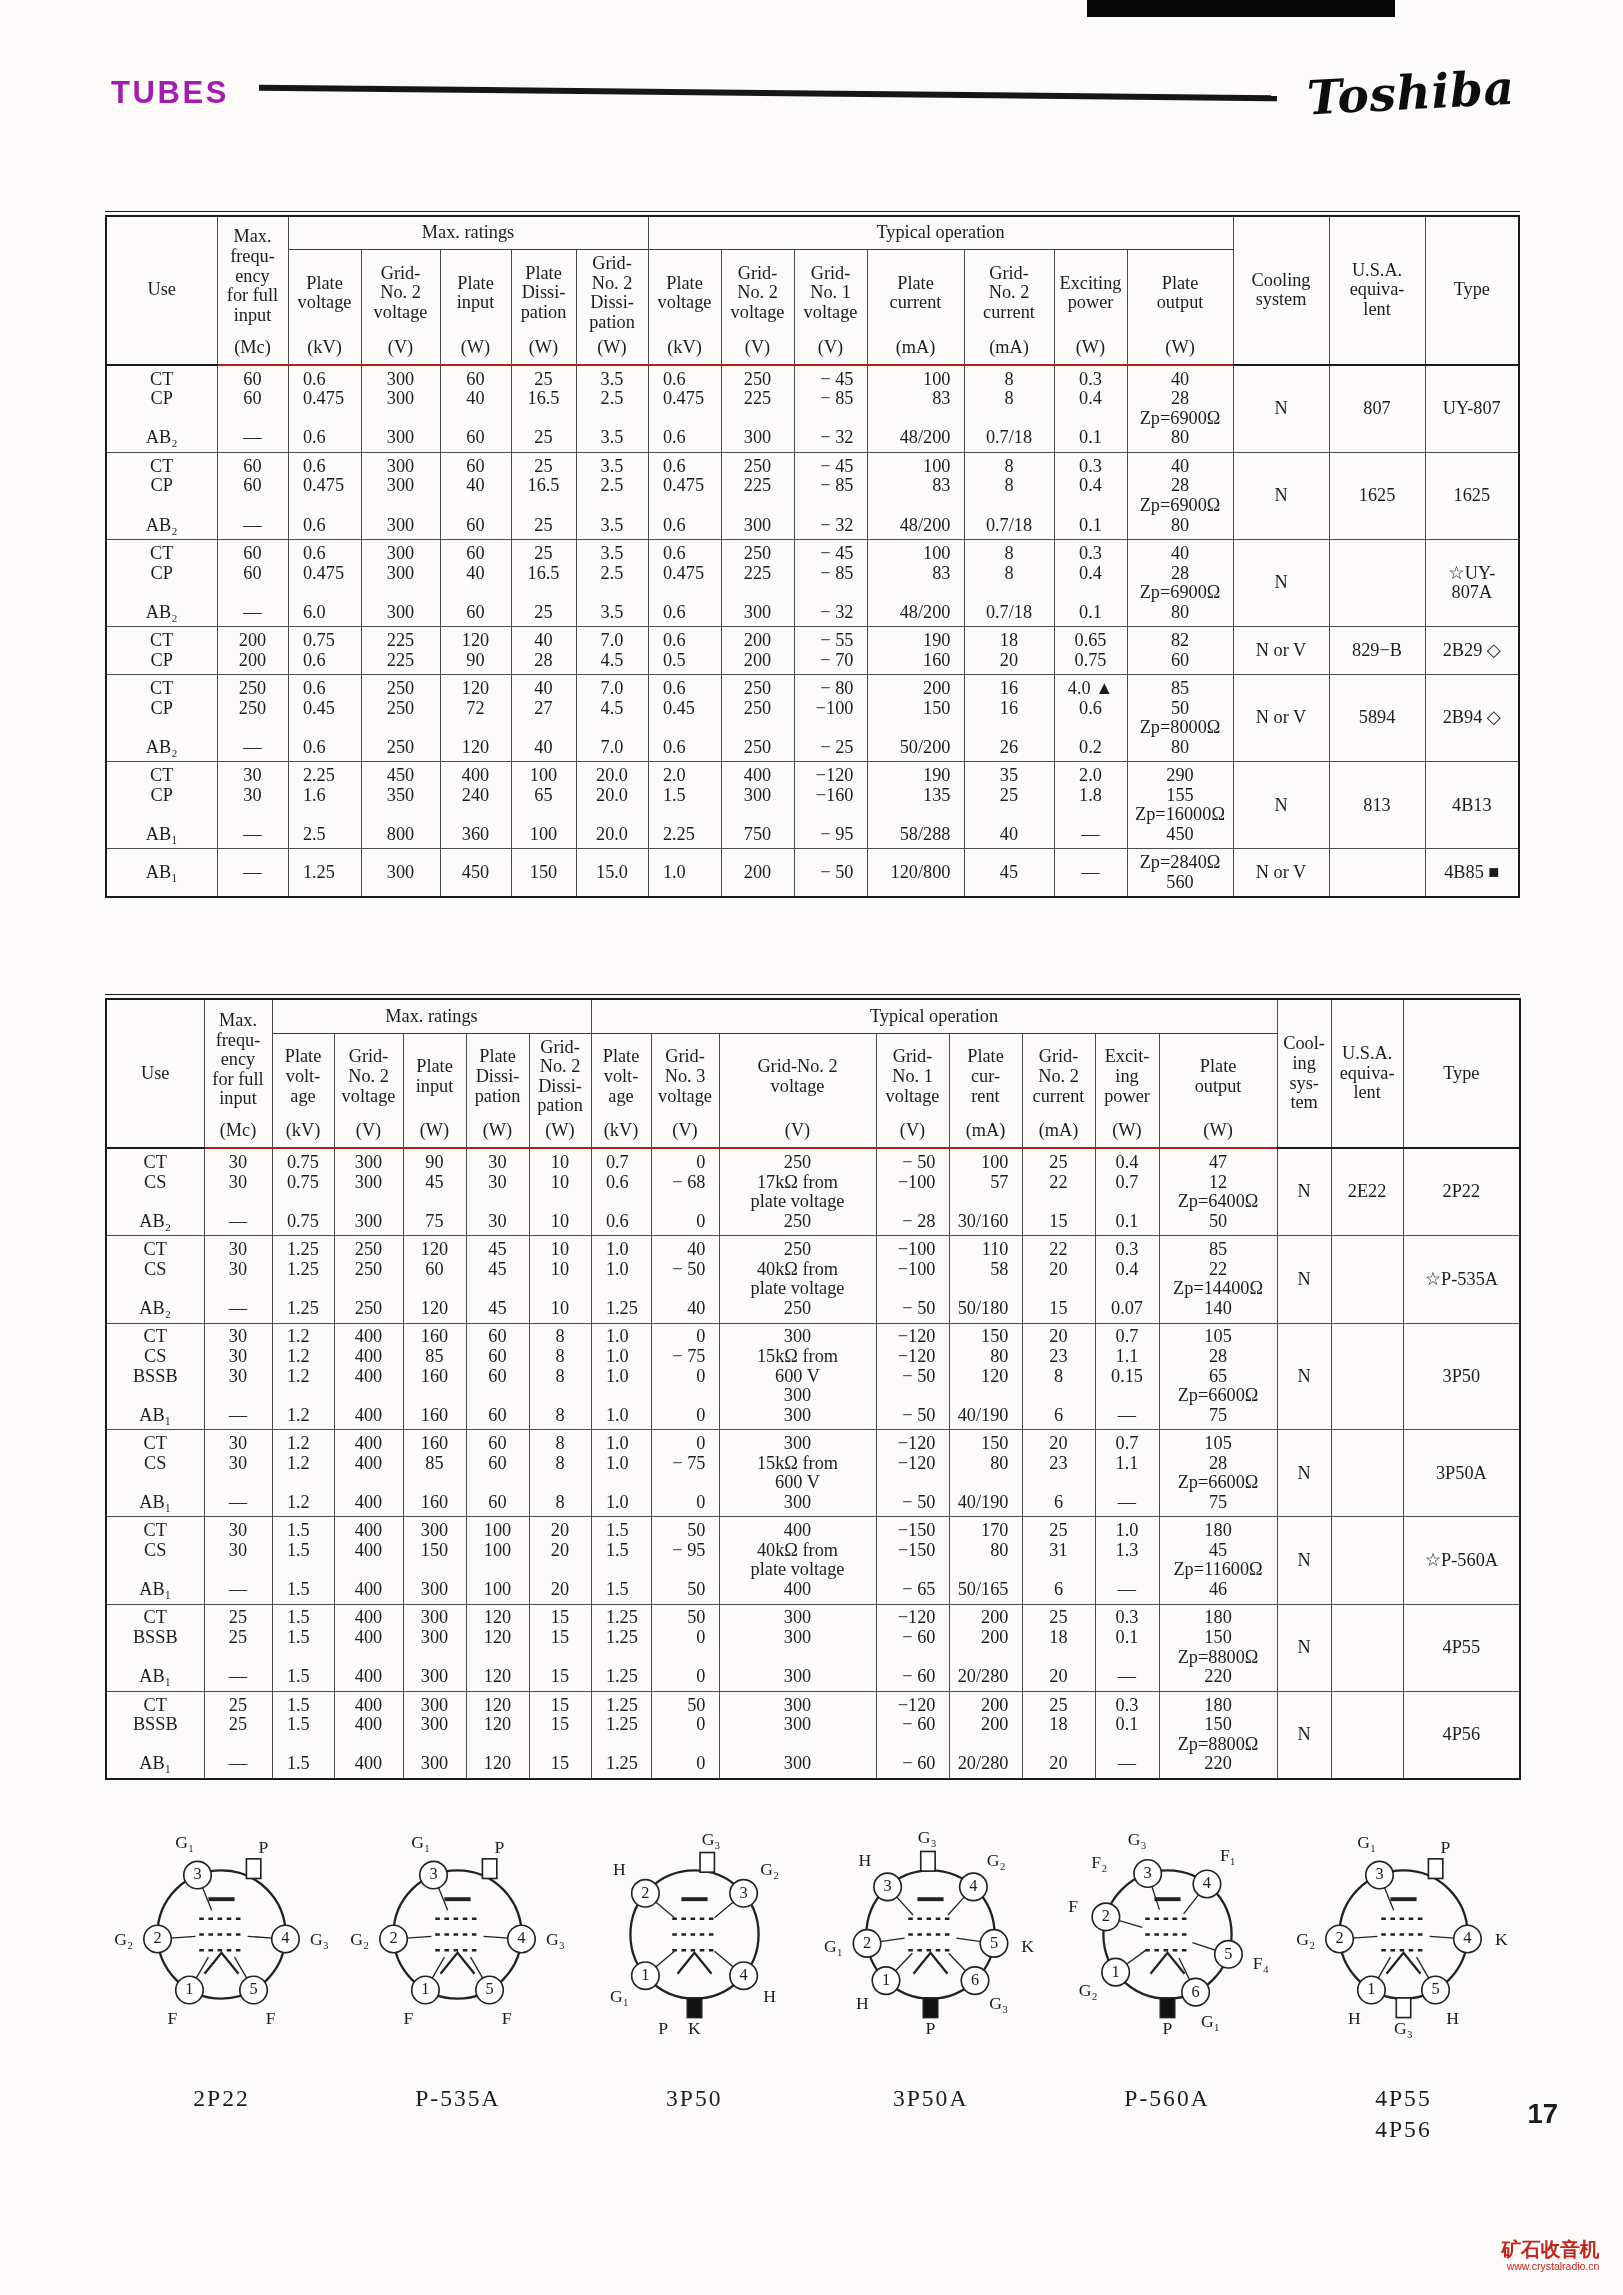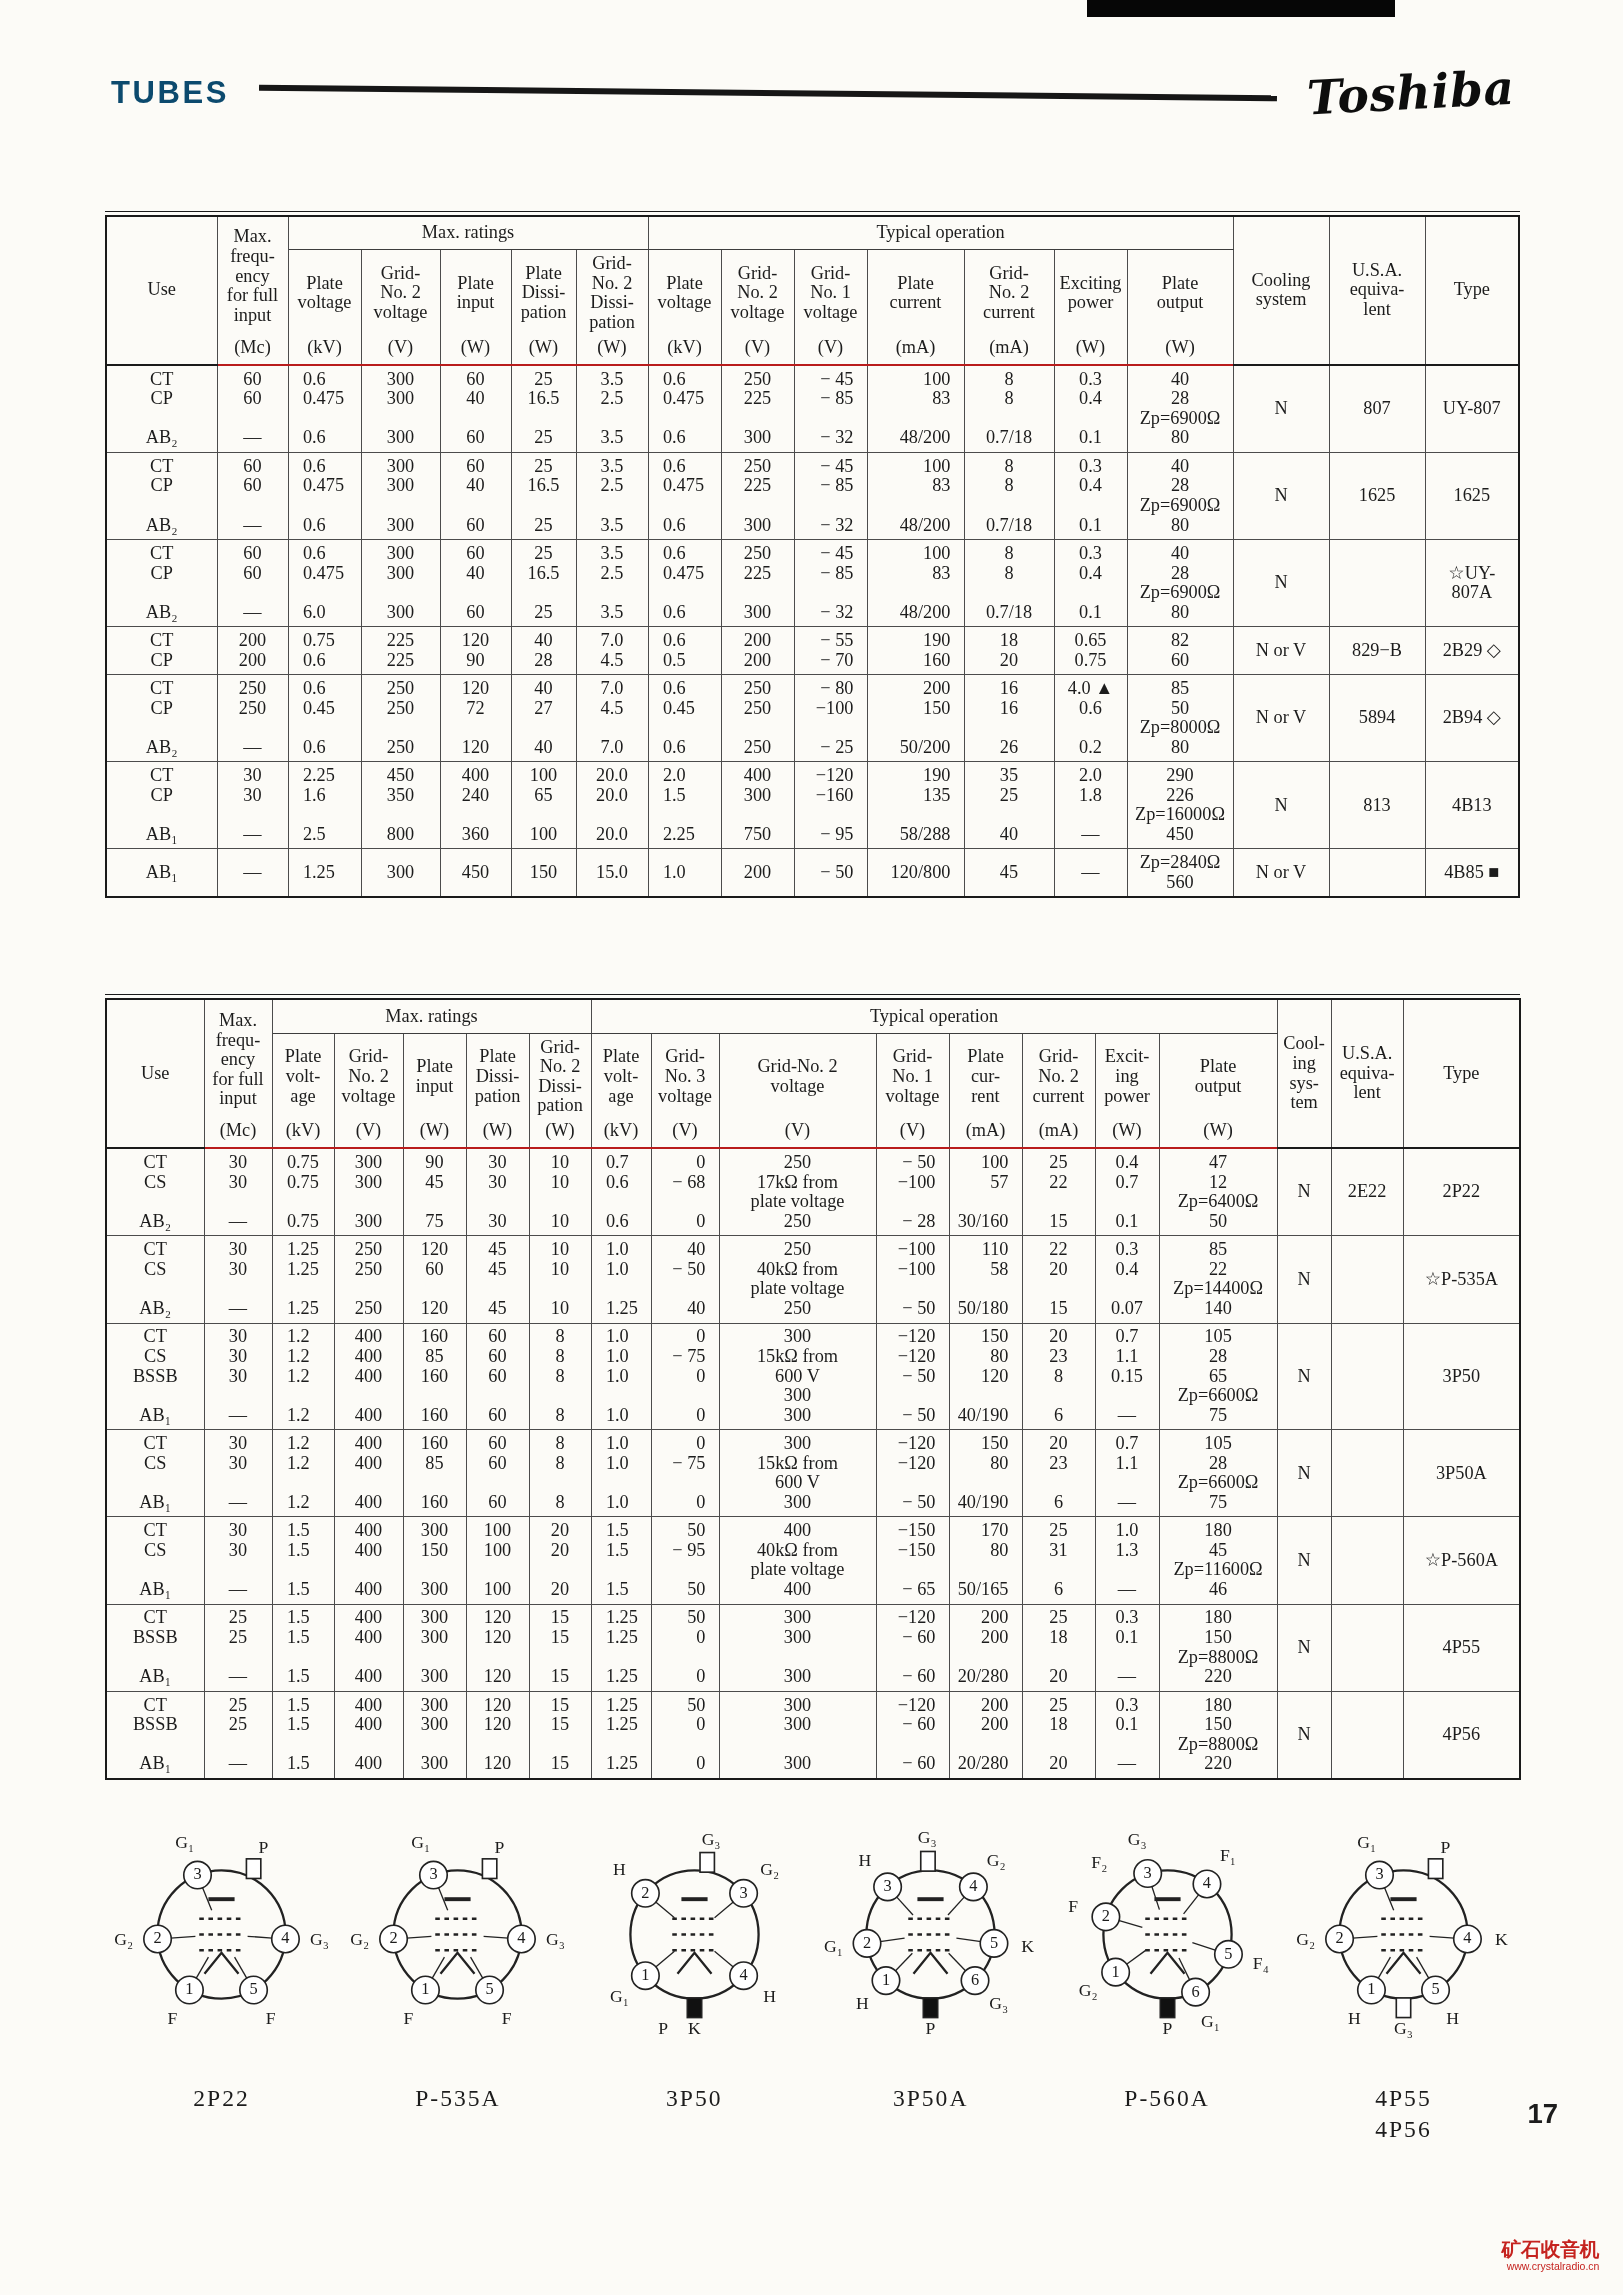--- a/index.html
+++ b/index.html
@@ -4,21 +4,21 @@
 <style>
   html,body{margin:0;padding:0;}
   body{background:#e8e6e0;}
   .page{position:relative;width:1623px;height:2295px;background:#fcfbf7;overflow:hidden;
         font-family:"Liberation Serif","DejaVu Serif",serif;color:#1c1c1c;}
   
   .artifact{position:absolute;left:1087px;top:0;width:308px;height:17px;background:#060606;}
   
   .hdr{position:absolute;left:111px;top:65px;width:1404px;display:flex;align-items:center;}
   .hdr .ttl{font-family:"Liberation Sans","DejaVu Sans",sans-serif;font-weight:bold;
-            font-size:31px;letter-spacing:2.6px;color:#0c4a6e;}
+            font-size:31px;letter-spacing:2.6px;color:#a21caf;}
   .hdr .rule{flex:1;height:5.9px;background:#161616;margin:0 30px;transform:rotate(0.6deg);}
   .hdr .brand{font-family:"DejaVu Serif",serif;font-style:italic;font-weight:bold;
               font-size:47px;transform:rotate(-3deg);letter-spacing:0.7px;color:#0d0d0d;}
   
   .content{position:absolute;left:105px;top:211px;width:1415px;}
   .tblwrap{border-top:1.3px solid #1a1a1a;padding-top:2.6px;}
   table.spec{border-collapse:collapse;table-layout:fixed;width:100%;
              font-size:18.3px;line-height:19.6px;border:2px solid #1a1a1a;}
   table.spec th,table.spec td{border:0.7px solid #4c4c4c;font-weight:normal;
              padding:3.9px 2.6px;text-align:center;vertical-align:middle;}
@@ -705,21 +705,21 @@
                   <div class="ln">40</div>
                 </td>
                 <td>
                   <div class="ln">2.0</div>
                   <div class="ln">1.8</div>
                   <div class="ln">&nbsp;</div>
                   <div class="ln">—</div>
                 </td>
                 <td>
                   <div class="ln">290</div>
-                  <div class="ln">226</div>
+                  <div class="ln">155</div>
                   <div class="ln">Zp=16000Ω</div>
                   <div class="ln">450</div>
                 </td>
                 <td>N</td>
                 <td>813</td>
                 <td>4B13</td>
               </tr>
               <tr>
                 <td>
                   <div class="ln">AB₁</div>

